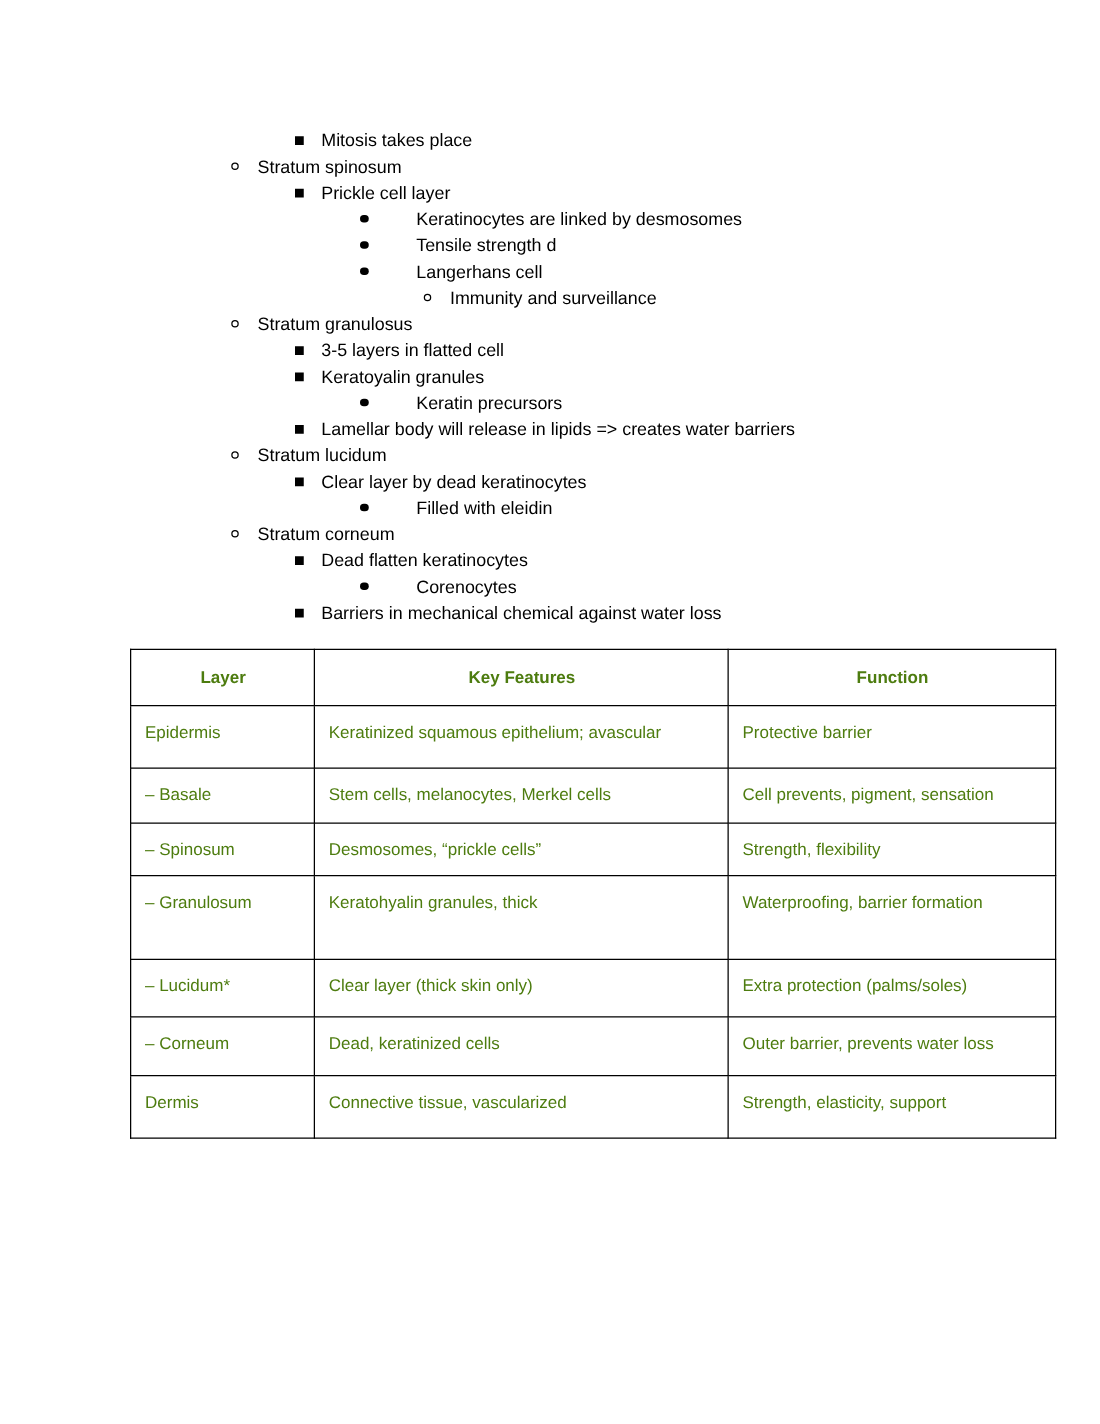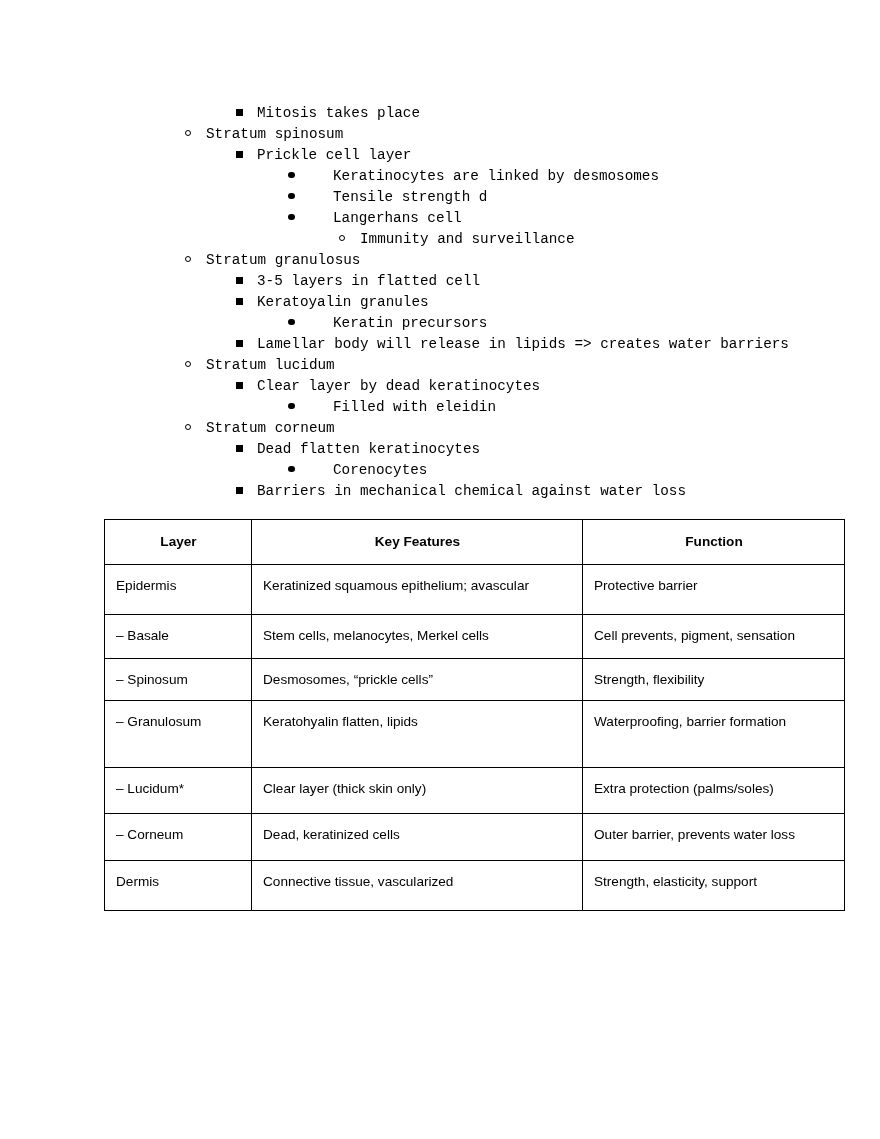--- a/index.html
+++ b/index.html
@@ -23,21 +23,20 @@
     top: 103px;
     width: 880px;
   }
   .li {
     position: relative;
     height: 21px;
     line-height: 21px;
     font-size: 14.3px;
     white-space: nowrap;
     color: #000;
-    font-family: Liberation Mono, monospace;
   }
   .li .marker {
     position: absolute;
     top: 0;
     line-height: 21px;
     font-size: 14.3px;
     color: #000;
   }
   .li .txt {
     position: absolute;
@@ -97,21 +96,21 @@
     table-layout: fixed;
   }
   #layer-table td, #layer-table th {
     border: 1.6px solid #000000;
     padding: 10px 10px 10px 11px;
     font-size: 13.6px;
     line-height: 21px;
     vertical-align: top;
     text-align: left;
     font-weight: normal;
-    color: #000000;
+    color: #4d7c0f;
   }
   #layer-table thead th {
     text-align: center;
     font-weight: bold;
     padding-top: 11px;
     padding-bottom: 11px;
     height: 22px;
   }
   .col-layer    { width: 125px; }
   .col-features { width: 309px; }
@@ -229,21 +228,21 @@
         <td class="col-features">Stem cells, melanocytes, Merkel cells</td>
         <td class="col-function">Cell prevents, pigment, sensation</td>
       </tr>
       <tr class="r-3">
         <td class="col-layer">– Spinosum</td>
         <td class="col-features">Desmosomes, “prickle cells”</td>
         <td class="col-function">Strength, flexibility</td>
       </tr>
       <tr class="r-4">
         <td class="col-layer">– Granulosum</td>
-        <td class="col-features">Keratohyalin flatten, lipids</td>
+        <td class="col-features">Keratohyalin granules, thick</td>
         <td class="col-function">Waterproofing, barrier formation</td>
       </tr>
       <tr class="r-5">
         <td class="col-layer">– Lucidum*</td>
         <td class="col-features">Clear layer (thick skin only)</td>
         <td class="col-function">Extra protection (palms/soles)</td>
       </tr>
       <tr class="r-6">
         <td class="col-layer">– Corneum</td>
         <td class="col-features">Dead, keratinized cells</td>

